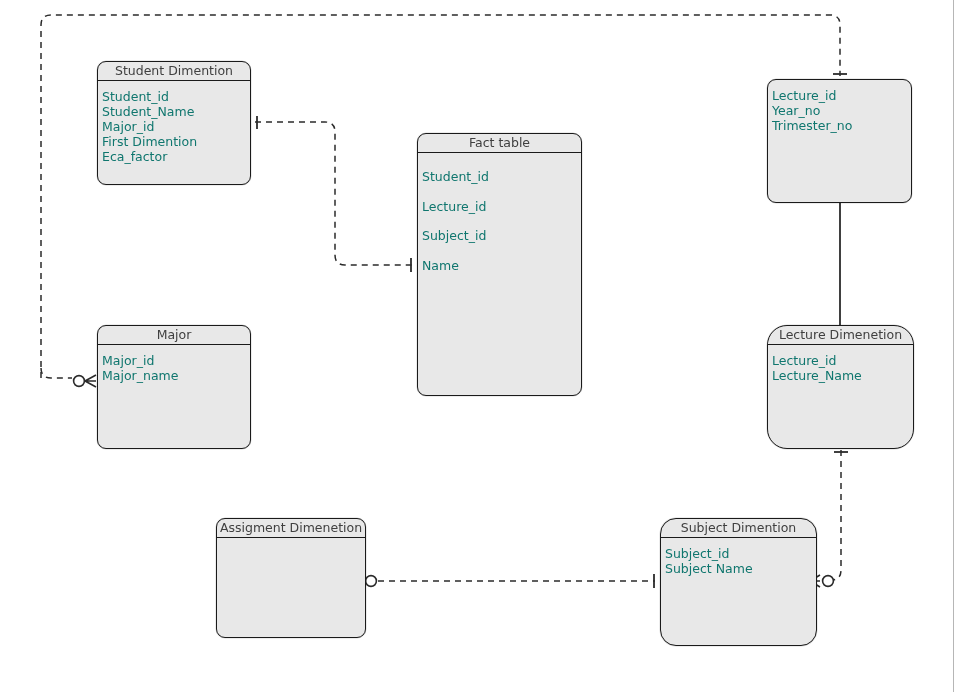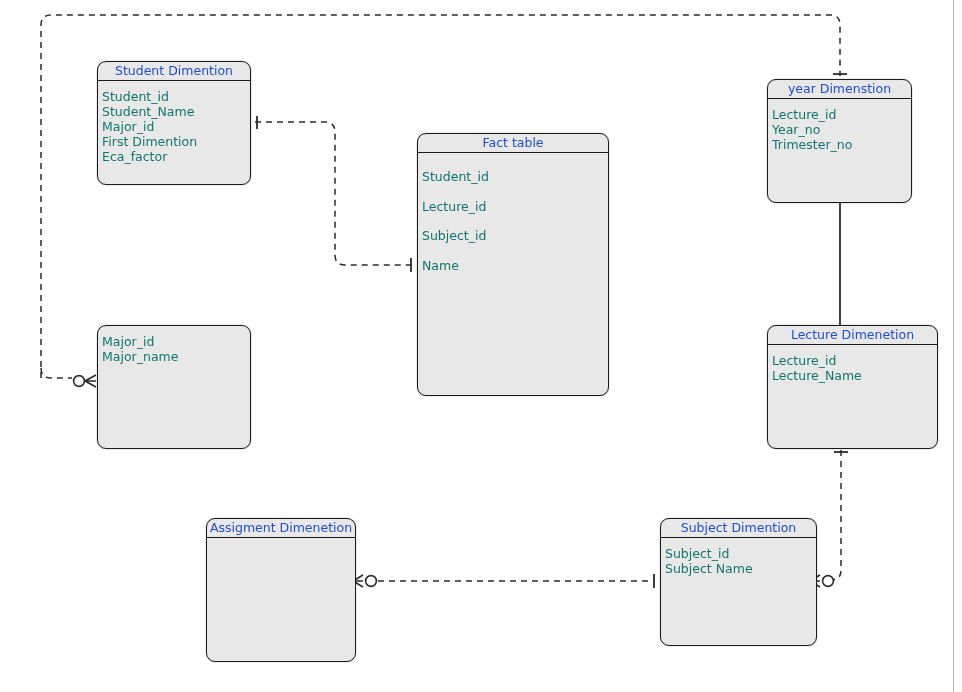--- a/index.html
+++ b/index.html
@@ -40,21 +40,21 @@
     border: 1.6px solid #1a1a1a;
     border-radius: 9px;
     box-shadow: 0 0 0 0.5px rgba(0,0,0,0.15);
   }
   .entity-header {
     position: relative;
     height: 18px;
     line-height: 18px;
     text-align: center;
     font-size: 12.5px;
-    color: #1d4ed8;
+    color: #404040;
     border-bottom: 1.5px solid #1a1a1a;
     box-shadow: inset 0 -3px 0 -1.5px #e8e8e8;
     white-space: nowrap;
     overflow: hidden;
   }
   .entity-body {
     padding: 8px 0 0 4px;
     font-size: 12.5px;
     color: #0f766e;
   }
@@ -117,59 +117,59 @@
     <div class="entity-header">Student Dimention</div>
     <div class="entity-body">
       <div class="attr">Student_id</div>
       <div class="attr">Student_Name</div>
       <div class="attr">Major_id</div>
       <div class="attr">First Dimention</div>
       <div class="attr">Eca_factor</div>
     </div>
   </div>
 
-  <div class="entity fact" id="e-fact" style="left: 417px; top: 133px; width: 192px; height: 263px;">
+  <div class="entity fact" id="e-fact" style="left: 417px; top: 133px; width: 165px; height: 263px;">
     <div class="entity-header">Fact table</div>
     <div class="entity-body">
       <div class="attr">Student_id</div>
       <div class="attr">Lecture_id</div>
       <div class="attr">Subject_id</div>
       <div class="attr">Name</div>
     </div>
   </div>
 
   <div class="entity" id="e-year" style="left: 767px; top: 79px; width: 145px; height: 124px;">
-    <div class="entity-header">year Dimenstion</div>
     <div class="entity-body">
       <div class="attr">Lecture_id</div>
       <div class="attr">Year_no</div>
       <div class="attr">Trimester_no</div>
     </div>
   </div>
 
   <div class="entity" id="e-major" style="left: 97px; top: 325px; width: 154px; height: 124px;">
+    <div class="entity-header">Major</div>
     <div class="entity-body">
       <div class="attr">Major_id</div>
       <div class="attr">Major_name</div>
     </div>
   </div>
 
-  <div class="entity" id="e-lecture" style="left: 767px; top: 325px; width: 171px; height: 124px;">
+  <div class="entity" id="e-lecture" style="left: 767px; top: 325px; width: 147px; height: 124px; border-radius: 20px;">
     <div class="entity-header">Lecture Dimenetion</div>
     <div class="entity-body">
       <div class="attr">Lecture_id</div>
       <div class="attr">Lecture_Name</div>
     </div>
   </div>
 
-  <div class="entity" id="e-assignment" style="left: 206px; top: 518px; width: 150px; height: 144px;">
+  <div class="entity" id="e-assignment" style="left: 216px; top: 518px; width: 150px; height: 120px;">
     <div class="entity-header">Assigment Dimenetion</div>
   </div>
 
-  <div class="entity" id="e-subject" style="left: 660px; top: 518px; width: 157px; height: 128px;">
+  <div class="entity" id="e-subject" style="left: 660px; top: 518px; width: 157px; height: 128px; border-radius: 16px;">
     <div class="entity-header">Subject Dimention</div>
     <div class="entity-body">
       <div class="attr">Subject_id</div>
       <div class="attr">Subject Name</div>
     </div>
   </div>
 
   <div class="right-rule"></div>
 </div>
 

